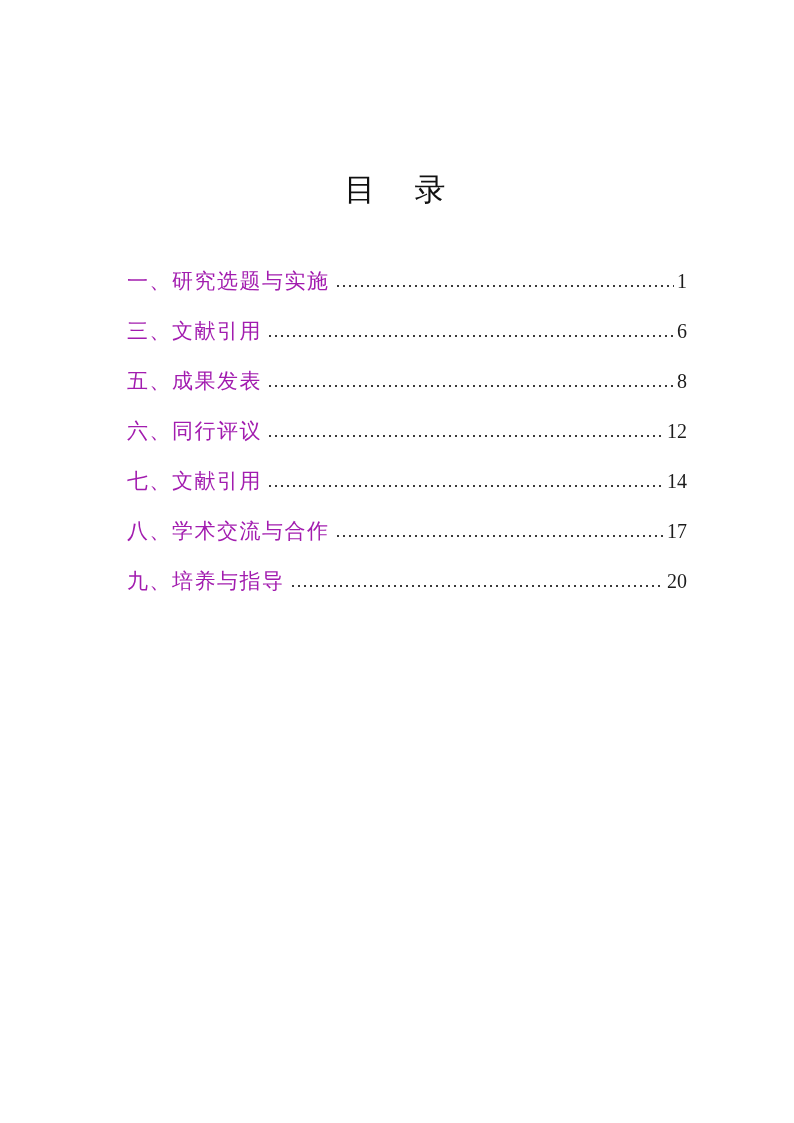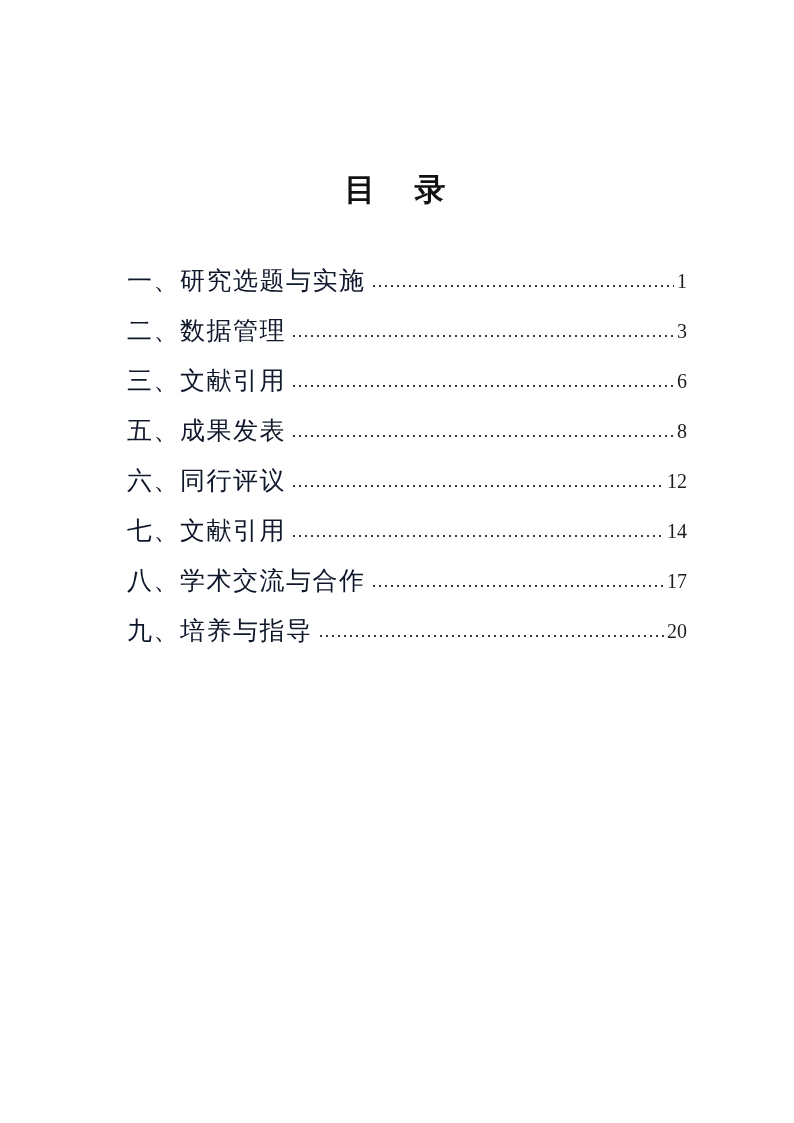--- a/index.html
+++ b/index.html
@@ -11,44 +11,44 @@
     margin: 0 auto;
     background: #ffffff;
     font-family: "Liberation Serif", "DejaVu Serif", serif;
     color: #1a1a1a;
     overflow: hidden;
   }
   .doc-title {
     margin-top: 168px;
     text-align: center;
     font-family: "Liberation Sans", "DejaVu Sans", sans-serif;
-    font-weight: 700;
+    font-weight: 400;
     font-size: 31px;
     line-height: 44px;
     letter-spacing: 4px;
     color: #111;
   }
   .toc {
     margin-top: 34px;
     padding-left: 127px;
     padding-right: 107px;
   }
   .toc-row {
     display: flex;
     align-items: flex-end;
     height: 50px;
     padding-bottom: 2px;
     cursor: pointer;
   }
   .toc-label {
-    font-size: 25px;
+    font-size: 21px;
     line-height: 26px;
     letter-spacing: 1.5px;
     white-space: nowrap;
-    color: #0f172a;
+    color: #a21caf;
   }
   .toc-leader {
     flex: 1;
     margin: 0 3px 0 5px;
     height: 8px;
     background-image: radial-gradient(circle, #3a3a3a 1.05px, transparent 1.15px);
     background-size: 6px 6px;
     background-position: left bottom;
     background-repeat: repeat-x;
     margin-bottom: 5px;
@@ -69,25 +69,20 @@
   <div class="doc-title">目　录</div>
 
   <div class="toc">
 
     <div class="toc-row">
       <span class="toc-label">一、研究选题与实施</span>
       <span class="toc-leader"></span>
       <span class="toc-page">1</span>
     </div>
 
-    <div class="toc-row">
-      <span class="toc-label">二、数据管理</span>
-      <span class="toc-leader"></span>
-      <span class="toc-page">3</span>
-    </div>
 
     <div class="toc-row">
       <span class="toc-label">三、文献引用</span>
       <span class="toc-leader"></span>
       <span class="toc-page">6</span>
     </div>
 
 
     <div class="toc-row">
       <span class="toc-label">五、成果发表</span>

